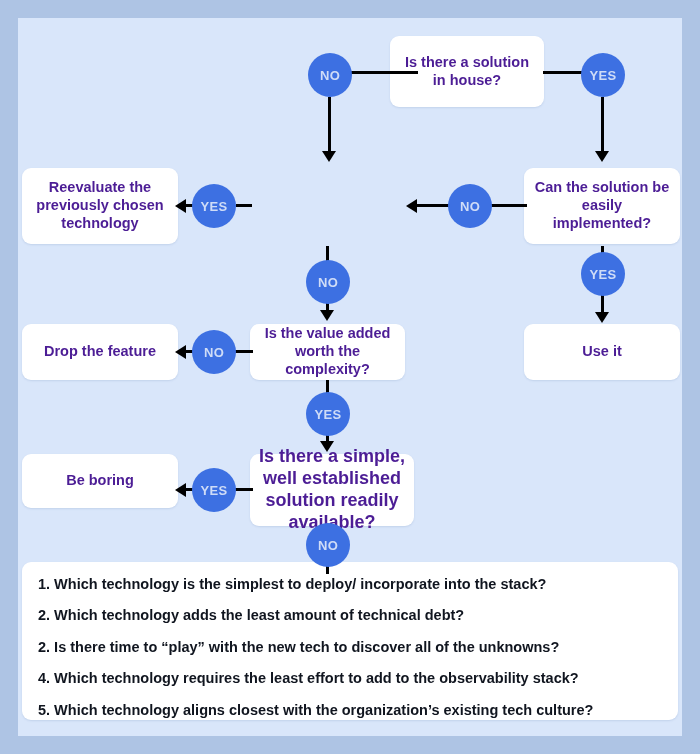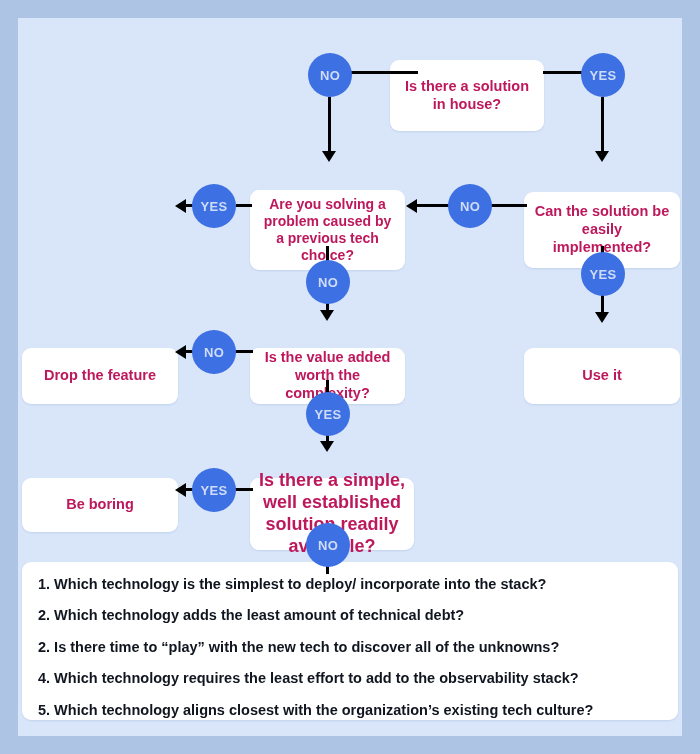--- a/index.html
+++ b/index.html
@@ -25,27 +25,26 @@
     background: #d9e6fa;
   }
   .node {
     position: absolute;
     background: #ffffff;
     border-radius: 9px;
     display: flex;
     align-items: center;
     justify-content: center;
     text-align: center;
-    color: #be185d;
+    color: #4c1d95;
     font-weight: bold;
     font-size: 14.5px;
     line-height: 1.22;
     padding: 6px 8px;
     box-shadow: 0 1px 2px rgba(90,120,170,0.18);
-    margin-top: 24px;
   }
   .badge {
     position: absolute;
     background: #3d70e2;
     border-radius: 50%;
     display: flex;
     align-items: center;
     justify-content: center;
     color: #cfdcf7;
     font-weight: bold;
@@ -116,24 +115,24 @@
     <div class="badge" style="left:563px; top:35px; width:44px; height:44px;">
       <span>YES</span>
     </div>
 
     <div class="line vline" style="left:310px; top:79px; height:56px;"></div>
     <div class="arrow arrow-down" style="left:304px; top:133px;"></div>
 
     <div class="line vline" style="left:583px; top:79px; height:56px;"></div>
     <div class="arrow arrow-down" style="left:577px; top:133px;"></div>
 
-    <div class="node" style="left:232px; top:148px; width:155px; height:80px; font-size:14px;">
-      <span>Are you solving a problem caused by a previous tech choice?</span>
-    </div>
-
+
+    <div class="node" style="left:4px; top:150px; width:156px; height:76px;">
+      <span>Reevaluate the previously chosen technology</span>
+    </div>
 
     <div class="node" style="left:506px; top:150px; width:156px; height:76px;">
       <span>Can the solution be easily implemented?</span>
     </div>
 
     <div class="badge" style="left:174px; top:166px; width:44px; height:44px;">
       <span>YES</span>
     </div>
     <div class="line hline" style="left:218px; top:186px; width:16px;"></div>
     <div class="line hline" style="left:166px; top:186px; width:10px;"></div>

